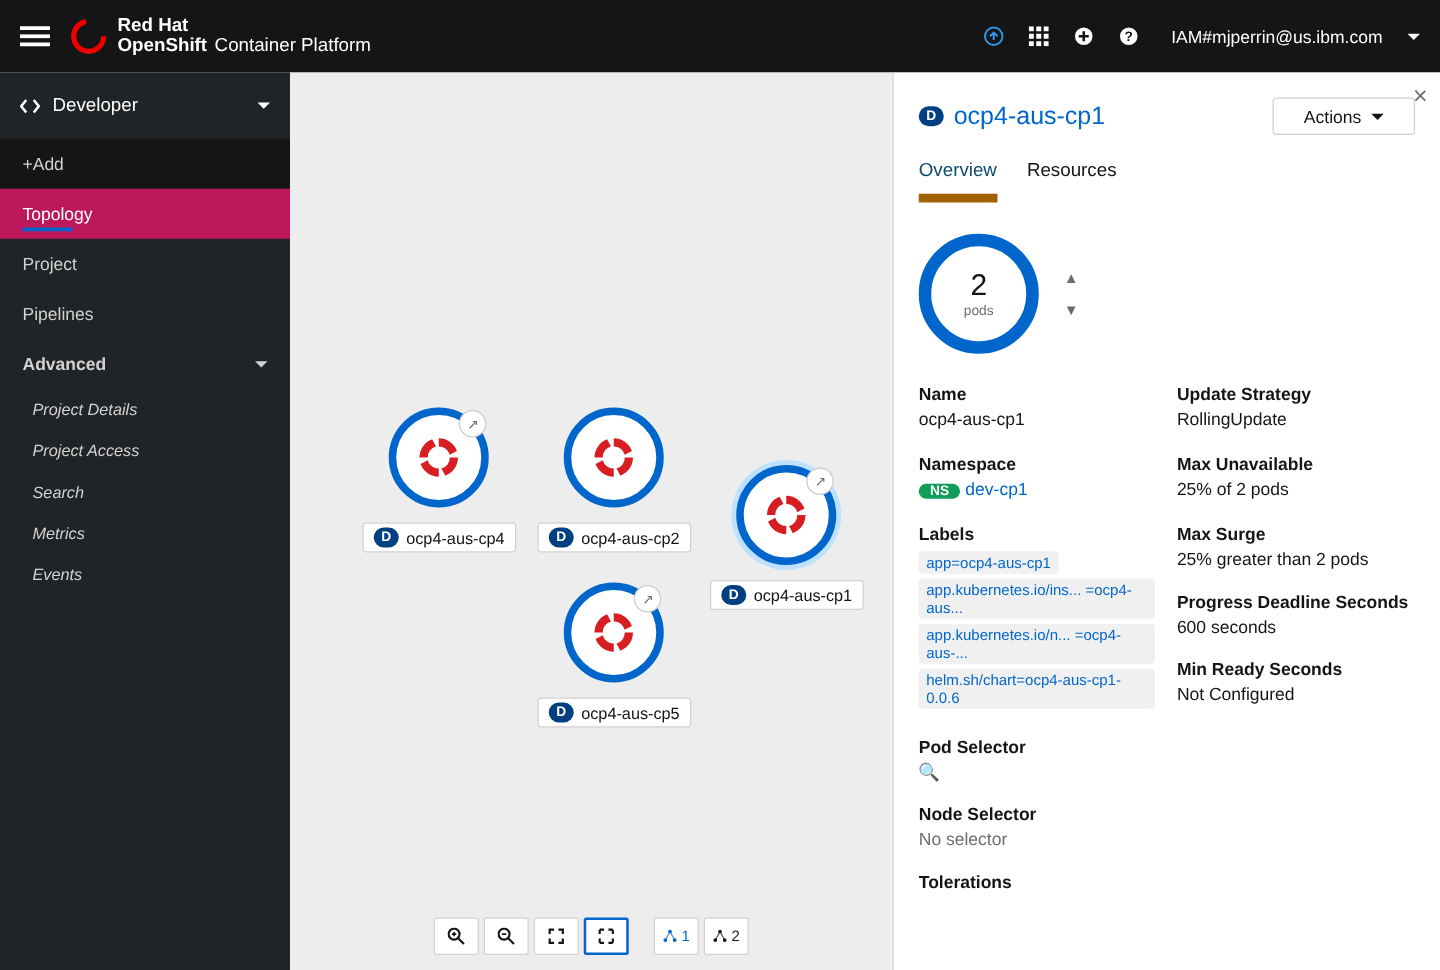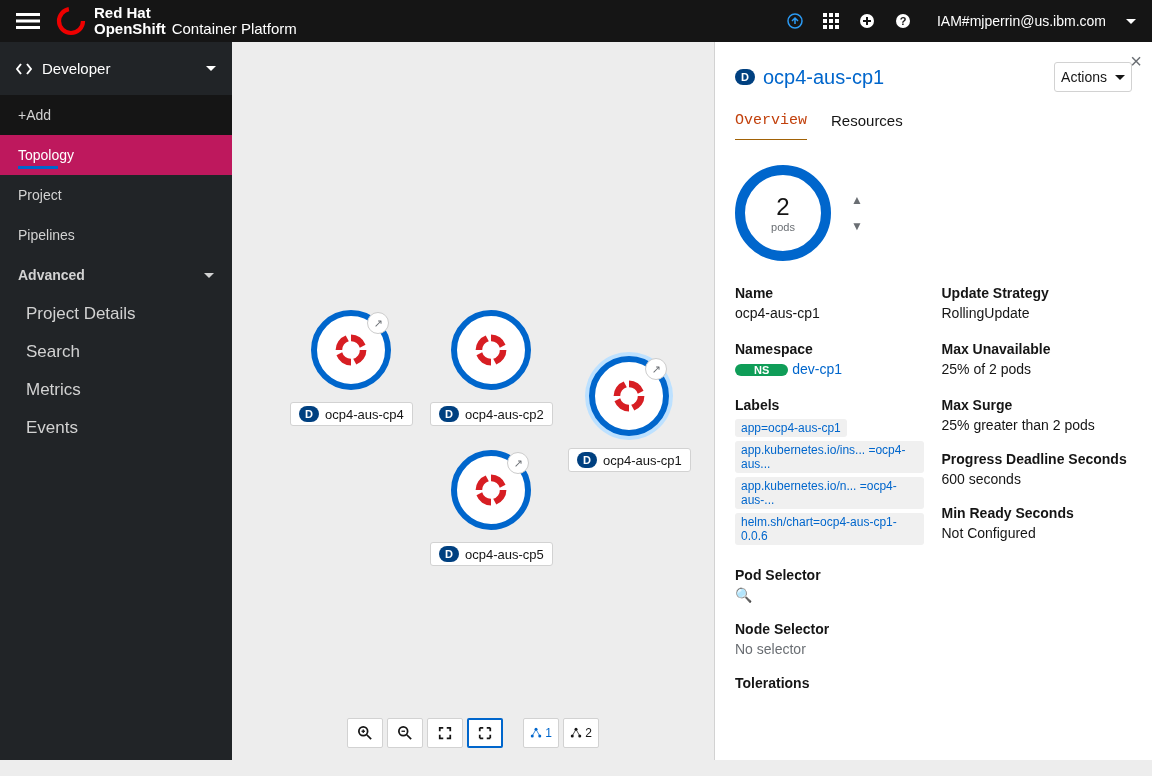--- a/index.html
+++ b/index.html
@@ -1,72 +1,72 @@
 <!DOCTYPE html>
 <html><head>
 <meta charset="utf-8">
 <style>
   * { box-sizing: border-box; margin: 0; padding: 0; }
   body { font-family: "Helvetica Neue", Arial, sans-serif; font-size: 14px; color: #151515; background: #ededed; width: 1152px; height: 776px; overflow: hidden; }
-  .masthead { background: #151515; height: 42px; display: flex; align-items: center; padding: 0 16px; color: #fff; }
+  .masthead { background: #151515; height: 58px; display: flex; align-items: center; padding: 0 16px; color: #fff; }
   .masthead .hamburger { width: 24px; height: 24px; cursor: pointer; margin-right: 16px; }
   .masthead .brand { display: flex; align-items: center; gap: 8px; }
   .masthead .brand svg { width: 30px; height: 30px; }
   .masthead .brand-text { display: flex; flex-direction: column; line-height: 1.1; }
   .masthead .brand-title { font-weight: 700; font-size: 15px; }
   .masthead .brand-sub { font-size: 15px; font-weight: 300; }
   .masthead .brand-row { display:flex; gap:6px; align-items:baseline; }
   .masthead-spacer { flex: 1; }
   .masthead .icon-btn { width: 36px; height: 36px; display: flex; align-items: center; justify-content: center; cursor: pointer; color: #fff; }
   .masthead .user { margin-left: 16px; display: flex; align-items: center; gap: 20px; cursor: pointer; font-size: 14px; }
   .chevron-down { width:0; height:0; border-left:5px solid transparent; border-right:5px solid transparent; border-top:5px solid currentColor; display:inline-block; }
 
   .layout { display: flex; height: calc(100% - 58px); }
   .sidebar { width: 232px; background: #212427; color: #fff; display: flex; flex-direction: column; }
   .perspective { padding: 18px 16px; display: flex; align-items: center; justify-content: space-between; cursor: pointer; }
   .perspective .label { display: flex; align-items: center; gap: 10px; font-size: 15px; }
   .nav-item { padding: 12px 18px; font-size: 14px; cursor: pointer; color: #d2d2d2; }
   .nav-item.active { background: #be185d; color: #fff; position: relative; }
   .nav-item.active::after { content:""; position:absolute; left:18px; bottom:6px; width:40px; height:3px; background:#06c; }
   .nav-item.expandable { display:flex; justify-content:space-between; align-items:center;font-weight:bold; }
-  .nav-sub { padding: 9px 18px 9px 26px; font-size: 17px; color:#d2d2d2; cursor:pointer; }
+  .nav-sub { padding: 9px 18px 9px 26px; font-size: 13px; color:#d2d2d2; cursor:pointer;font-style:italic; }
   .nav-add { padding: 12px 18px; font-size:14px; color:#d2d2d2; cursor:pointer; background:#151515; }
 
   .canvas-area { flex:1; position: relative; background:#ededed; }
   .topo-node { position:absolute; display:flex; flex-direction:column; align-items:center; }
   .topo-circle { width:80px; height:80px; border-radius:50%; background:#fff; border:6px solid #0066cc; display:flex; align-items:center; justify-content:center; position:relative; cursor:pointer; }
   .topo-circle.selected { box-shadow: 0 0 0 4px #bde1ff; }
   .topo-inner-icon { width:44px; height:44px; }
   .edit-badge { position:absolute; top:-4px; right:-4px; width:22px; height:22px; border-radius:50%; background:#fff; border:1px solid #ccc; display:flex; align-items:center; justify-content:center; font-size:11px; color:#6a6e73; }
   .topo-label { margin-top:12px; background:#fff; border:1px solid #d2d2d2; border-radius:3px; padding:3px 8px; display:flex; align-items:center; gap:6px; font-size:13px; }
   .d-badge { background:#004080; color:#fff; border-radius:10px; padding:0 6px; font-size:11px; font-weight:700; line-height:16px; }
   .toolbar-bottom { position:absolute; bottom:12px; left:50%; transform:translateX(-50%); display:flex; gap:4px; }
   .tb-btn { background:#fff; border:1px solid #d2d2d2; width:36px; height:30px; display:flex; align-items:center; justify-content:center; cursor:pointer; font-size:13px; border-radius:2px; }
   .tb-btn.active { border:2px solid #06c; }
   .tb-btn .count { margin-left:3px; color:#06c; font-size:12px; }
   .tb-btn .count.dark { color:#151515; }
 
   .side-panel { width:438px; background:#fff; border-left:1px solid #d2d2d2; overflow-y:auto; padding:14px 20px 30px 20px; position:relative; }
   .side-panel .close { position:absolute; top:8px; right:10px; font-size:20px; color:#6a6e73; cursor:pointer; }
   .panel-title-row { display:flex; justify-content:space-between; align-items:center; margin-top:6px; }
   .panel-title { display:flex; align-items:center; gap:8px; font-size:20px; color:#06c; font-weight:400; }
-  .actions-btn { border:1px solid #d2d2d2; padding:6px 6px; display:flex; align-items:center; gap:8px; cursor:pointer; font-size:14px; background:#fff; border-radius:3px; }
+  .actions-btn { border:1px solid #d2d2d2; padding:6px 24px; display:flex; align-items:center; gap:8px; cursor:pointer; font-size:14px; background:#fff; border-radius:3px; }
   .tabs { display:flex; gap:24px; margin-top:20px; border-bottom:1px solid transparent; }
   .tab { font-size:15px; padding-bottom:10px; cursor:pointer; color:#151515; }
-  .tab.active { color:#c2410c; border-bottom:1px solid #a16207;font-family:Liberation Mono, monospace; }
+  .tab.active { color:#0c4a6e; border-bottom:7px solid #a16207; }
   .pods-section { margin-top:24px; display:flex; align-items:center; gap:20px; }
   .pod-ring { width:96px; height:96px; border-radius:50%; border:10px solid #06c; display:flex; flex-direction:column; align-items:center; justify-content:center; }
   .pod-ring .num { font-size:24px; }
   .pod-ring .lbl { font-size:11px; color:#6a6e73; }
   .pod-arrows { display:flex; flex-direction:column; gap:12px; color:#6a6e73; }
   .pod-arrow { cursor:pointer; font-size:12px; }
   .details-grid { display:grid; grid-template-columns: 1fr 1fr; gap:20px 16px; margin-top:24px; }
   .detail h4 { font-size:14px; font-weight:600; margin-bottom:4px; }
   .detail .val { font-size:14px; color:#151515; }
-  .ns-badge { background:#0f9d58; color:#fff; border-radius:10px; padding:0 19px; font-size:11px; font-weight:700; margin-right:4px; }
+  .ns-badge { background:#0f9d58; color:#fff; border-radius:10px; padding:0 9px; font-size:11px; font-weight:700; margin-right:4px; }
   .link { color:#06c; cursor:pointer; }
   .label-chip { display:inline-block; background:#f0f0f0; color:#06c; font-size:12px; padding:2px 6px; border-radius:3px; margin:2px 2px 2px 0; cursor:pointer; }
   .muted { color:#6a6e73; }
   .pencil { color:#6a6e73; margin-left:4px; font-size:13px; }
   .single-col-section { margin-top:18px; }
   .single-col-section h4 { font-size:14px; font-weight:700; margin-bottom:4px; }
 </style>
 </head>
 <body>
 
@@ -143,20 +143,21 @@
     </div>
     <div class="nav-add">+Add</div>
     <div class="nav-item active">Topology</div>
     <div class="nav-item">Project</div>
     <div class="nav-item">Pipelines</div>
     <div class="nav-item expandable">
       <span>Advanced</span>
       <span class="chevron-down"></span>
     </div>
     <div class="nav-sub">Project Details</div>
+    <div class="nav-sub">Project Access</div>
     <div class="nav-sub">Search</div>
     <div class="nav-sub">Metrics</div>
     <div class="nav-sub">Events</div>
   </div>
 
   <div class="canvas-area" id="canvas">
       <div class="topo-node" style="left: 58px; top: 268px;">
         <div class="topo-circle">
           <svg class="topo-inner-icon" viewBox="0 0 100 100">
             <g fill="#d71e23">

